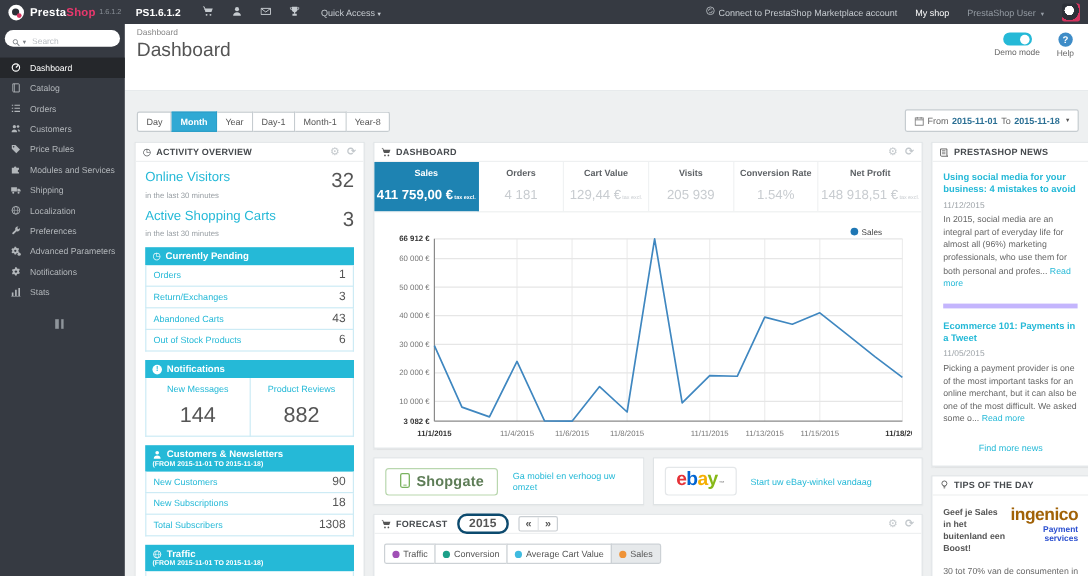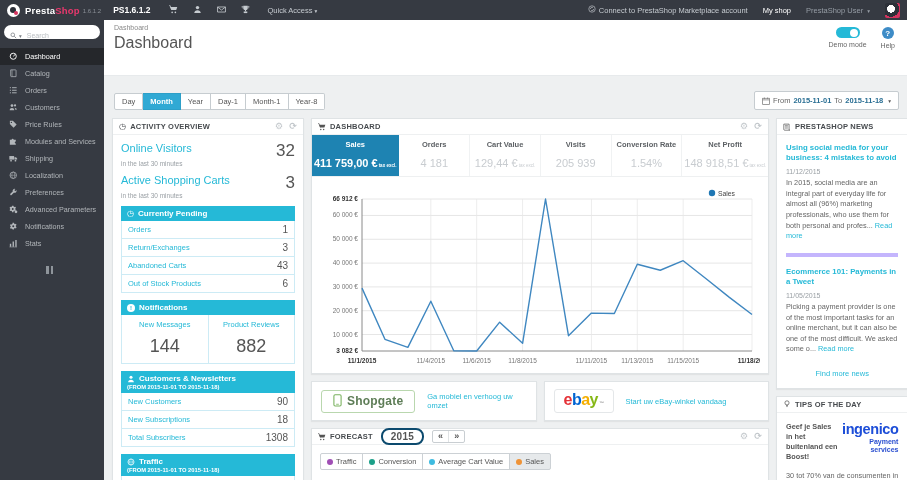--- a/index.html
+++ b/index.html
@@ -145,21 +145,21 @@
   .atitle{display:block;color:#25b9d7;font-size:7.8px;font-weight:bold;line-height:1.3;text-decoration:none;cursor:pointer}
   .adate{font-size:7px;color:#9aa0a5;margin:5px 0 3px}
   .abody{font-size:7.3px;color:#666;line-height:1.45}
   .readmore{color:#25b9d7;text-decoration:none;cursor:pointer}
   .article + .article{margin-top:11px;border-top:4px solid #c4b5fd;padding-top:10px}
   .findmore{display:block;text-align:center;color:#25b9d7;font-size:7.5px;margin-top:14px;text-decoration:none;cursor:pointer}
   .tips-body{padding:9px 9px}
   .tips-top{display:flex;gap:4px}
   .tips-headline{width:52px;flex:none;font-size:7.3px;font-weight:bold;color:#555;line-height:1.4}
   .ingenico{flex:1;text-align:right;cursor:pointer}
-  .ing-main{font-size:14.5px;font-weight:bold;color:#1d4ed8;letter-spacing:-.4px;line-height:1.1}
+  .ing-main{font-size:14.5px;font-weight:bold;color:#a16207;letter-spacing:-.4px;line-height:1.1}
   .ing-sub{font-size:7px;font-weight:bold;color:#2b4fd0;line-height:1.15}
   .tips-text{font-size:7.3px;color:#666;line-height:1.45;margin-top:8px}
 </style>
 </head>
 <body>
 
 <header class="topbar">
   <span class="logo-circle"></span>
   <span class="brand"><span>Presta</span><span class="shop">Shop</span></span>
   <span class="version">1.6.1.2</span>

